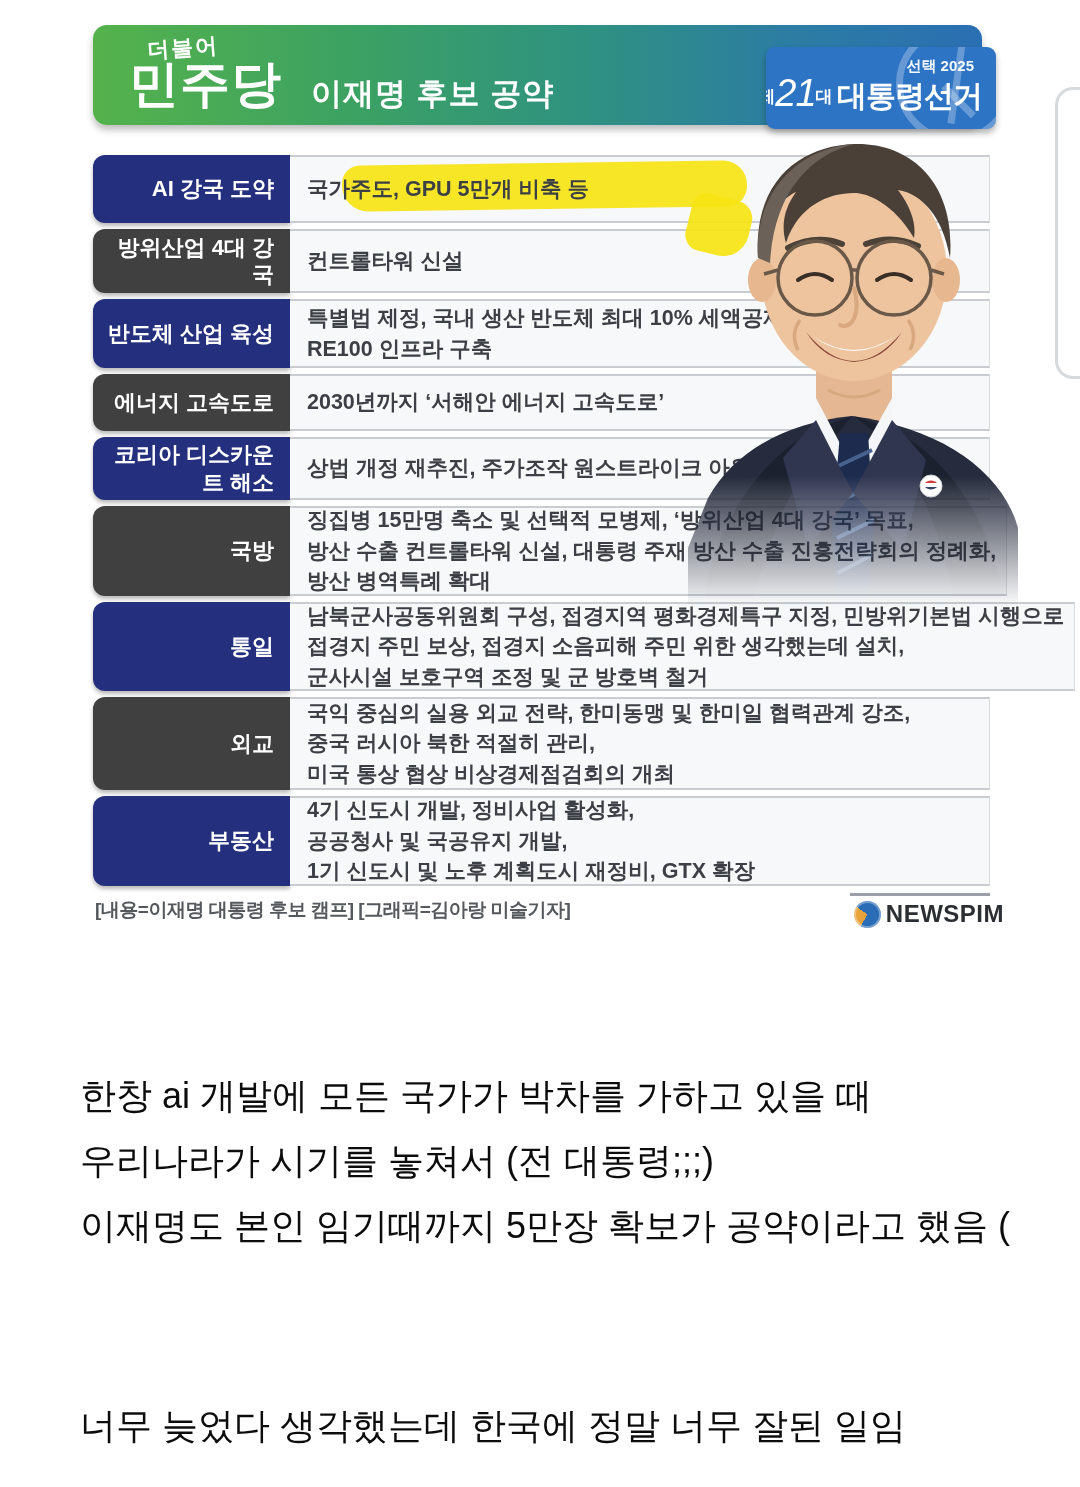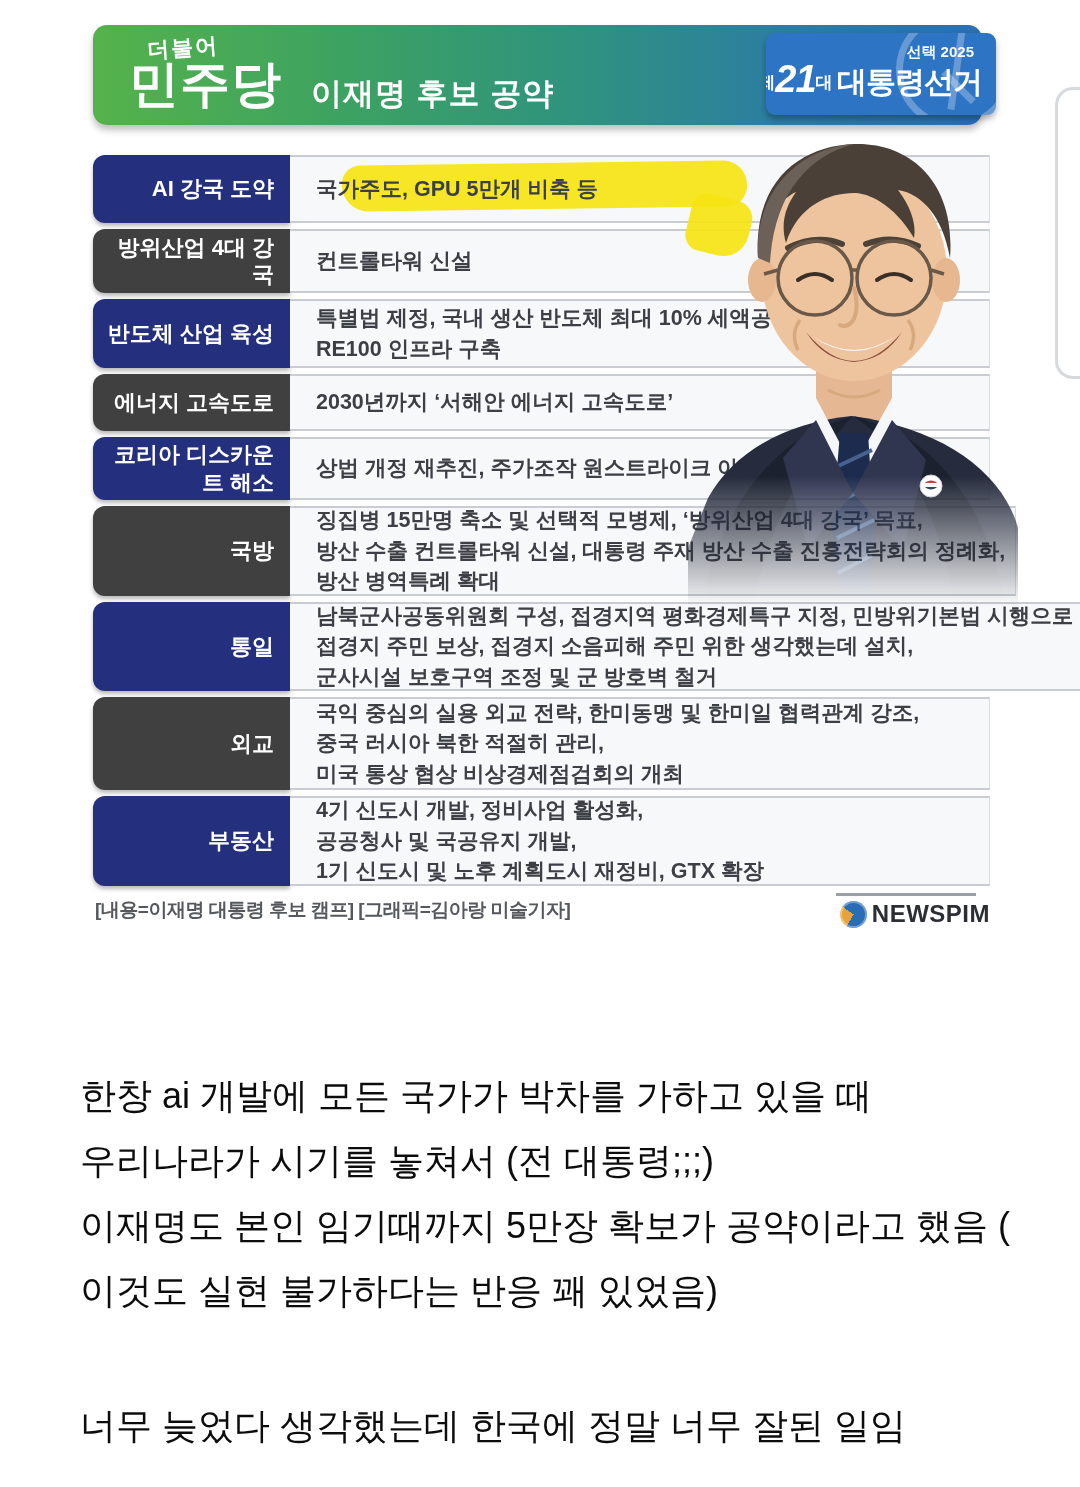--- a/index.html
+++ b/index.html
@@ -22,40 +22,40 @@
   .party-logo .logo-top {
     display:block; font-size:22px; font-weight:bold; letter-spacing:2px;
     transform:rotate(-4deg); margin-left:18px; margin-bottom:2px;
   }
   .party-logo .logo-main { display:block; font-size:50px; font-weight:bold; letter-spacing:1px; }
   .banner-title {
     position:absolute; left:218px; top:48px; color:#ffffff;
     font-size:31px; font-weight:bold; letter-spacing:1px;
   }
   .election-badge {
-    position:absolute; right:-14px; top:8px; width:230px; height:82px;
+    position:absolute; right:-14px; top:22px; width:230px; height:82px;
     background:#2d74c4; border-radius:9px; box-shadow:0 4px 6px rgba(0,0,0,0.3);
     overflow:hidden; color:#ffffff;
   }
   .badge-stamp {
     position:absolute; right:-18px; top:-22px; width:118px; height:118px;
     border:7px solid rgba(255,255,255,0.28); border-radius:50%;
   }
   .badge-stamp::before {
     content:""; position:absolute; left:50px; top:12px; width:7px; height:80px;
     background:rgba(255,255,255,0.28); transform:rotate(8deg);
   }
   .badge-stamp::after {
     content:""; position:absolute; left:52px; top:48px; width:7px; height:42px;
     background:rgba(255,255,255,0.28); transform:rotate(-45deg);
   }
   .badge-small { position:absolute; right:22px; top:10px; font-size:15px; font-weight:bold; opacity:0.95; }
   .badge-line { position:absolute; right:14px; bottom:12px; white-space:nowrap; }
   .badge-line .b-sm { font-size:17px; font-weight:bold; vertical-align:4px; }
-  .badge-line .b-num { font-size:38px; font-weight:bold; font-style:italic; letter-spacing:-1px; }
+  .badge-line .b-num { font-size:38px; font-weight:normal; font-style:italic; letter-spacing:-1px; }
   .badge-line .b-main { font-size:30px; font-weight:bold; letter-spacing:-1px; }
 
   
   .pledge-table {
     position:absolute; left:93px; top:155px; width:897px;
     display:flex; flex-direction:column; gap:6px; z-index:1;
   }
   .pledge-row { display:flex; width:100%; }
   .cat-cell {
     width:197px; flex:0 0 197px; border-radius:12px 0 0 12px;
@@ -64,21 +64,21 @@
     padding:6px 16px 6px 10px;
     box-shadow:0 3px 4px rgba(0,0,0,0.28);
   }
   .tone-dark  .cat-cell { background:#242f7d; }
   .tone-light .cat-cell { background:#404040; }
   .val-cell {
     flex:1; background:#f7f8f9;
     border-top:2px solid #c9cdd2; border-bottom:2px solid #c9cdd2; border-right:1px solid #d9dcdf;
     color:#3c4046; font-size:21.5px; line-height:1.42; font-weight:bold;
     display:flex; flex-direction:column; justify-content:center;
-    padding:8px 10px 8px 26px; position:relative;
+    padding:8px 10px 8px 17px; position:relative;
   }
   .val-line { position:relative; z-index:2; white-space:nowrap; }
   .r0{height:68px} .r1{height:64px} .r2{height:69px} .r3{height:57px}
   .r4{height:63px} .r5{height:90px} .r6{height:89px} .r7{height:93px} .r8{height:90px}
 
   
   .highlight-ink {
     position:absolute; z-index:1; left:52px; top:6px; width:405px; height:46px;
     background:#f6e413; border-radius:18px 24px 20px 26px;
     transform:rotate(-0.8deg); opacity:0.92;
@@ -100,21 +100,21 @@
   .side-card-edge {
     position:absolute; left:1055px; top:87px; width:80px; height:292px;
     border:3px solid #d7dadd; border-radius:18px; z-index:0; background:#ffffff;
   }
 
   
   .attribution {
     position:absolute; left:95px; top:897px; font-size:19px; font-weight:bold;
     color:#55585d; letter-spacing:-0.5px; z-index:1;
   }
-  .newspim { position:absolute; right:90px; top:893px; z-index:1; }
+  .newspim { position:absolute; right:76px; top:893px; z-index:1; }
   .newspim-rule { width:140px; height:3px; background:#9aa0a5; margin-left:-4px; }
   .newspim-row { display:flex; align-items:center; gap:5px; margin-top:4px; }
   .newspim-globe {
     width:27px; height:27px; border-radius:50%;
     background:conic-gradient(from 210deg, #e8a23c 0 95deg, #2a6cb5 95deg 360deg);
     box-shadow:inset 0 0 0 2px rgba(255,255,255,0.35);
   }
   .newspim-word { font-size:24px; font-weight:bold; color:#2b2e33; letter-spacing:0.5px; }
 
   
@@ -283,19 +283,18 @@
     <div class="newspim-row">
       <div class="newspim-globe"></div>
       <div class="newspim-word">NEWSPIM</div>
     </div>
   </div>
 
   <div class="commentary commentary-1">
     <div>한창 ai 개발에 모든 국가가 박차를 가하고 있을 때</div>
     <div>우리나라가 시기를 놓쳐서 (전 대통령;;;)</div>
     <div>이재명도 본인 임기때까지 5만장 확보가 공약이라고 했음 (</div>
-    <div>이것도 실현 불가하다는 반응 꽤 있었음)</div>
   </div>
   <div class="commentary commentary-2">
     <div>너무 늦었다 생각했는데 한국에 정말 너무 잘된 일임</div>
   </div>
 
 </div>
 
 </body></html>

